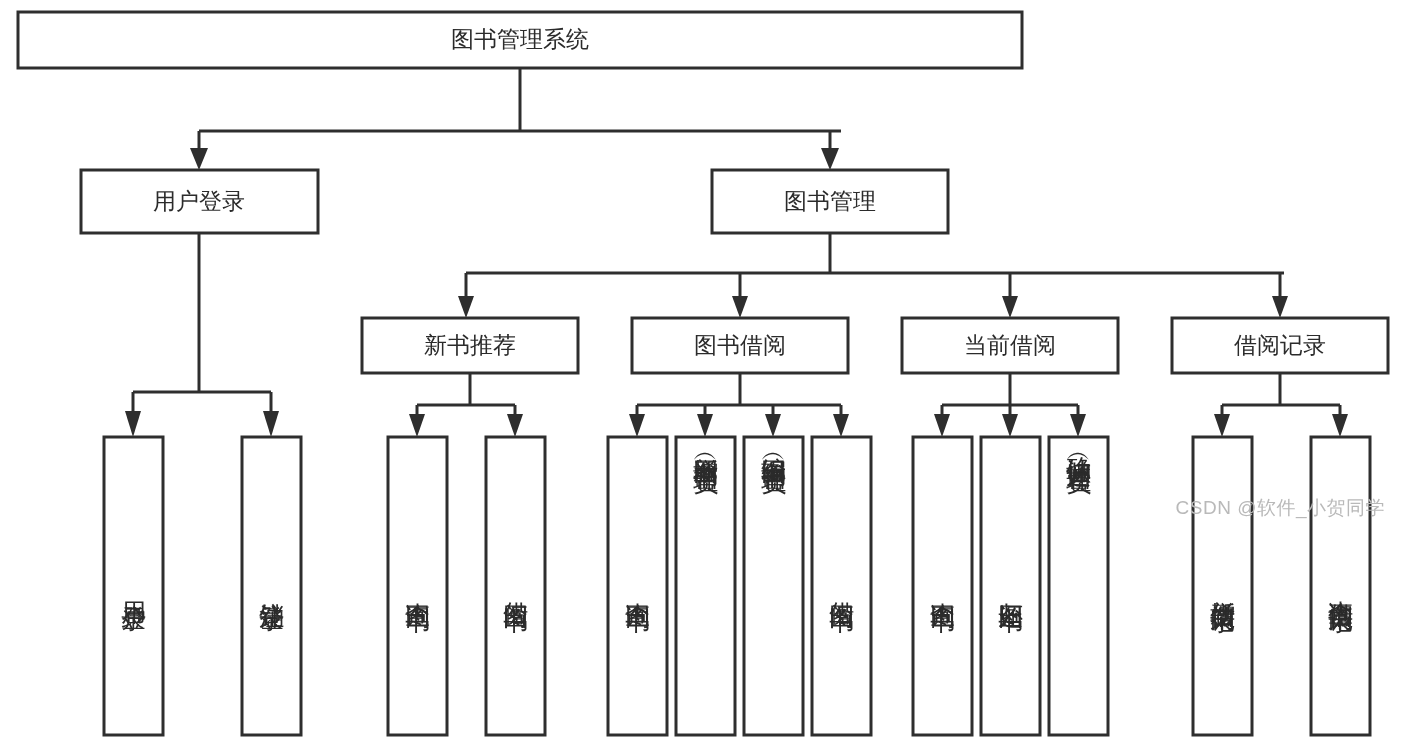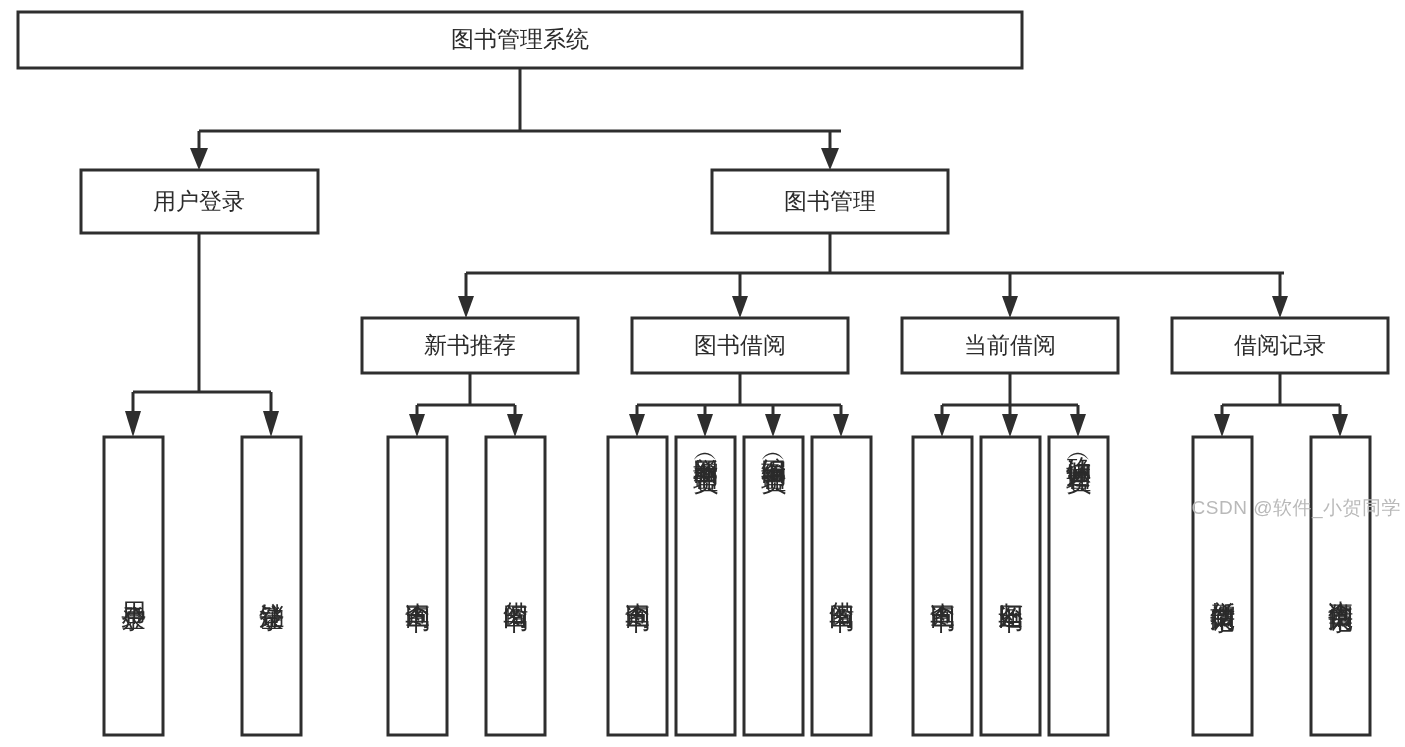--- a/index.html
+++ b/index.html
@@ -63,21 +63,21 @@
     text-orientation: upright;
     font-family: "Liberation Sans", "DejaVu Sans", sans-serif;
     font-size: 25px;
     line-height: 1.18;
     color: #2b2b2b;
     letter-spacing: 2px;
     white-space: nowrap;
   }
   .watermark {
     position: absolute;
-    right: 4px;
+    right: 20px;
     bottom: 6px;
     font-family: "Liberation Sans", "DejaVu Sans", sans-serif;
     font-size: 19px;
     color: #b9b9b9;
     white-space: nowrap;
     letter-spacing: 0.5px;
     margin-top: 9px;
   }
 </style>
 </head>

